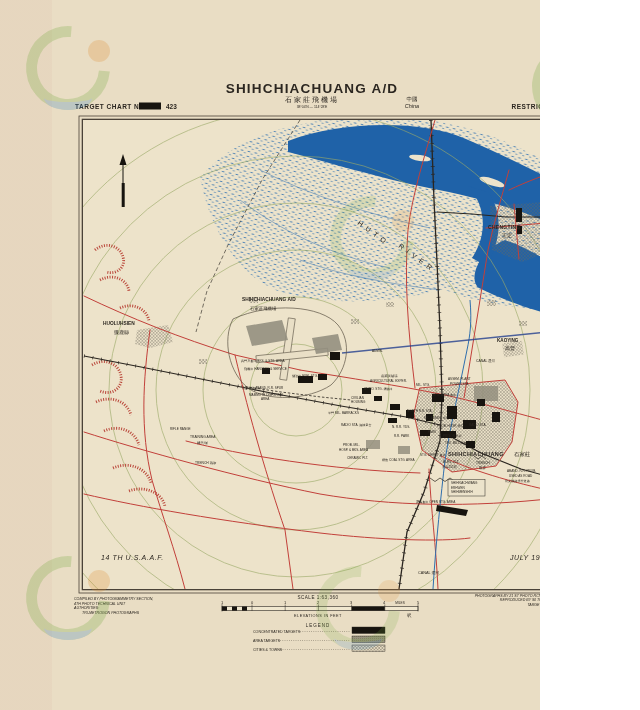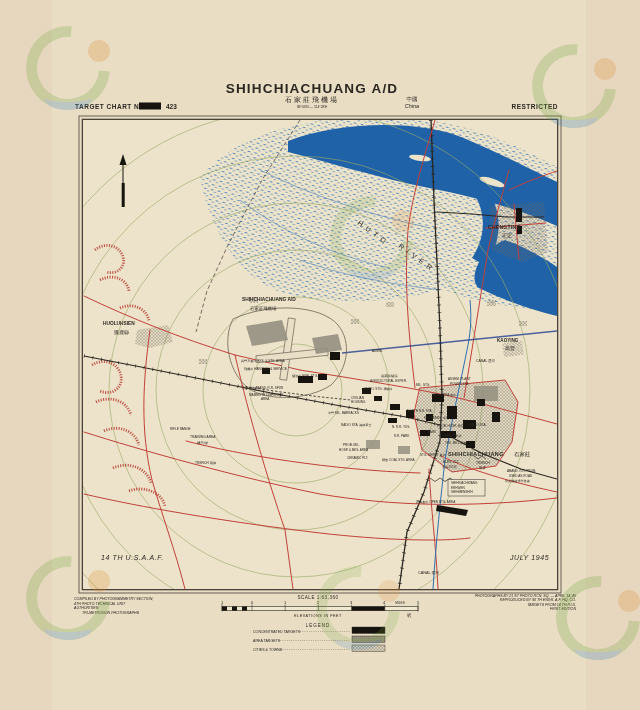--- a/index.html
+++ b/index.html
@@ -1,16 +1,16 @@
 <!DOCTYPE html>
 <html><head>
 <meta charset="utf-8">
 <style>
   html,body{margin:0;padding:0;}
-  .page{position:relative;width:640px;height:710px;overflow:hidden;
+  .page{position:relative;width:540px;height:710px;overflow:hidden;
     background:
       linear-gradient(90deg, rgba(205,150,140,.09) 0 52px, rgba(0,0,0,0) 52px 586px, rgba(205,150,140,.09) 586px),
       #e9ddc4;
     font-family:"Liberation Sans",sans-serif;}
   svg{position:absolute;left:0;top:0;}
   svg text{font-family:"Liberation Sans",sans-serif;fill:#2b2620;}
   .wm{position:absolute;width:86px;height:86px;opacity:.26;pointer-events:none;}
   .wm .ring{position:absolute;left:0;top:0;width:62px;height:62px;border:11px solid #76ab3f;
     border-right-color:transparent;border-radius:50%;transform:rotate(-40deg);}
   .wm .dot{position:absolute;right:2px;top:14px;width:22px;height:22px;background:#df8f35;border-radius:50%;}

